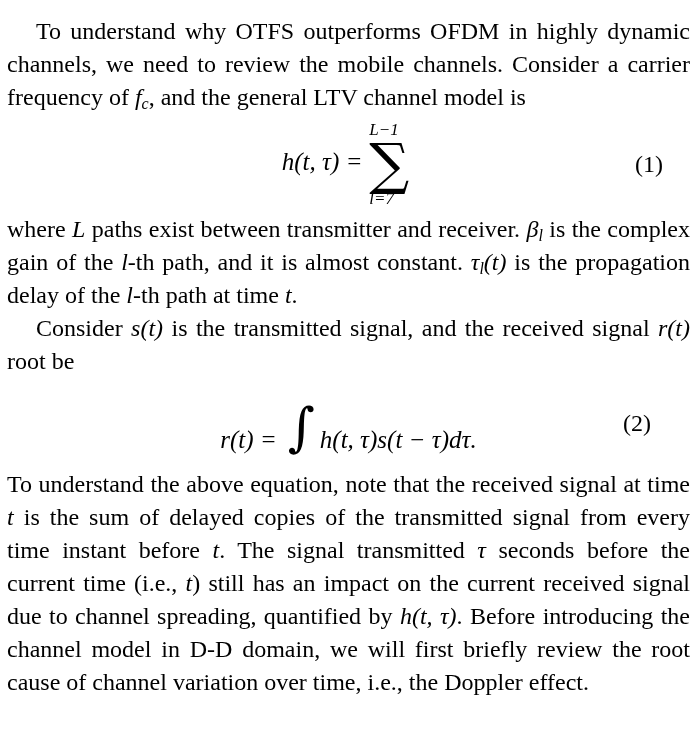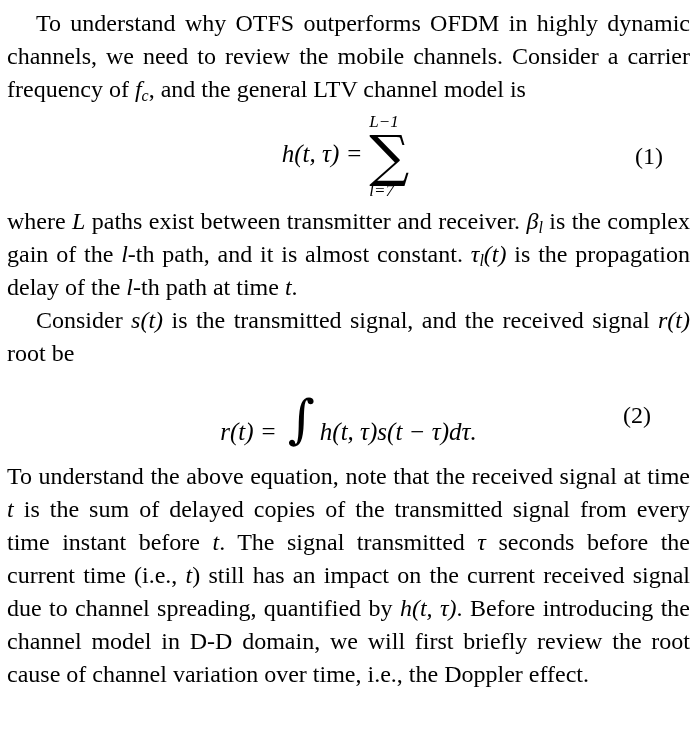--- a/index.html
+++ b/index.html
@@ -11,21 +11,21 @@
     width: 699px;
     height: 738px;
     overflow: hidden;
     color: #000000;
     font-family: "Liberation Serif", serif;
   }
   .page {
     box-sizing: border-box;
     width: 699px;
     height: 686px;
-    padding: 7px 9px 0 7px;
+    padding: 15px 9px 0 7px;
   }
   .para {
     margin: 0;
     font-size: 24px;
     line-height: 33px;
     text-align: justify;
     text-justify: inter-word;
   }
   .para.indent { text-indent: 29px; }
   .mi {

